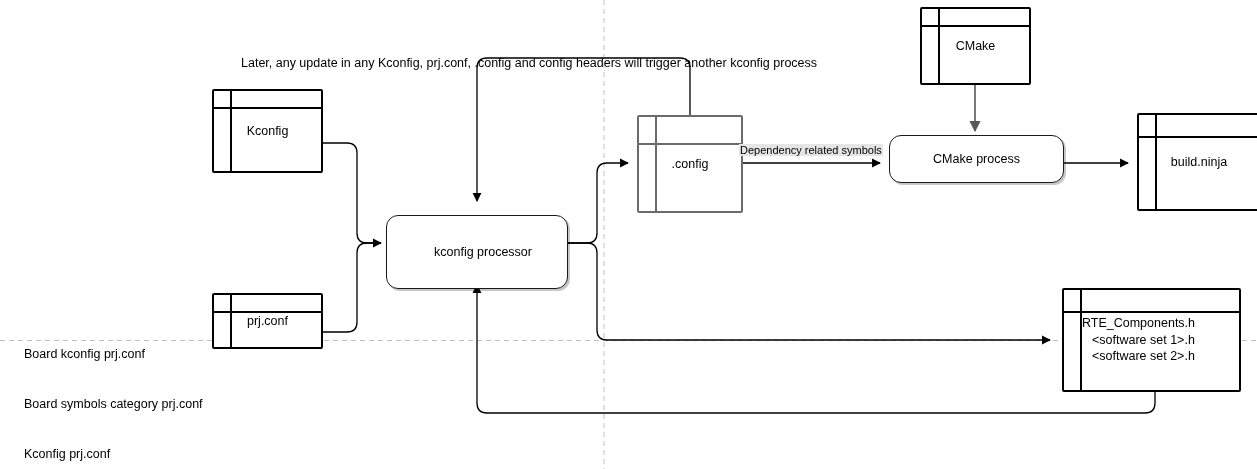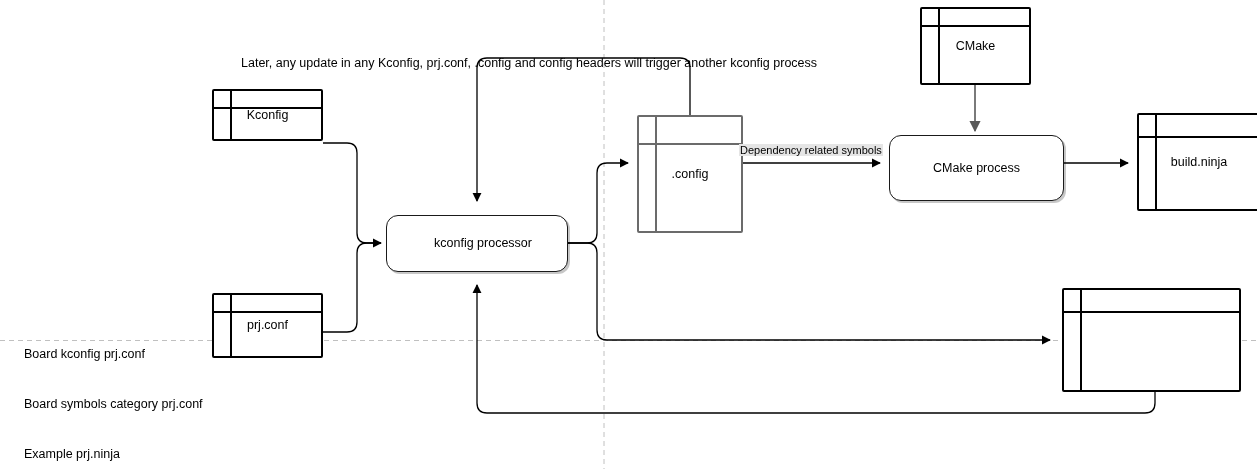--- a/index.html
+++ b/index.html
@@ -126,64 +126,69 @@
       <path d="M 975 85 V 131" marker-end="url(#arrowsoft)"></path>
     </g>
   </svg>
 
   <div class="freetext" style="left:241px; top:27px;margin-top:28px;">Later, any update in any Kconfig, prj.conf, .config and config headers will trigger another kconfig process</div>
 
 
   <div class="freetext" style="left:24px; top:313px;">
     <div>Board kconfig prj.conf</div>
     <div>Board symbols category prj.conf</div>
-    <div>Example prj.ninja</div>
+    <div>Kconfig prj.conf</div>
     
     
     
   </div>
 
-  <div class="node artifact" style="left:212px; top:89px; width:111px; height:52px;">
+  <div class="node artifact" style="left:212px; top:89px; width:111px; height:84px;">
     <span class="rule-v" style="left:16px;"></span>
     <span class="rule-h" style="top:16px;"></span>
     <span class="node-text">Kconfig</span>
   </div>
 
-  <div class="node artifact" style="left:212px; top:293px; width:111px; height:65px;">
+  <div class="node artifact" style="left:212px; top:293px; width:111px; height:56px;">
     <span class="rule-v" style="left:16px;"></span>
     <span class="rule-h" style="top:16px;"></span>
     <span class="node-text">prj.conf</span>
   </div>
 
-  <div class="node process" style="left:386px; top:215px; width:182px; height:57px;padding-left:12px;">
+  <div class="node process" style="left:386px; top:215px; width:182px; height:74px;padding-left:12px;">
     <span class="node-text">kconfig processor</span>
   </div>
 
-  <div class="node artifact thin" style="left:637px; top:115px; width:106px; height:118px;">
+  <div class="node artifact thin" style="left:637px; top:115px; width:106px; height:98px;">
     <span class="rule-v" style="left:16px;"></span>
     <span class="rule-h" style="top:26px;"></span>
     <span class="node-text">.config</span>
   </div>
 
   <div class="node artifact" style="left:920px; top:7px; width:111px; height:78px;">
     <span class="rule-v" style="left:16px;"></span>
     <span class="rule-h" style="top:16px;"></span>
     <span class="node-text">CMake</span>
   </div>
 
-  <div class="node process" style="left:889px; top:135px; width:175px; height:66px;">
+  <div class="node process" style="left:889px; top:135px; width:175px; height:48px;">
     <span class="node-text">CMake process</span>
   </div>
 
   <div class="node artifact" style="left:1137px; top:113px; width:124px; height:98px;">
     <span class="rule-v" style="left:16px;"></span>
     <span class="rule-h" style="top:21px;"></span>
     <span class="node-text">build.ninja</span>
   </div>
 
   <div class="node artifact" style="left:1062px; top:288px; width:179px; height:104px;">
     <span class="rule-v" style="left:16px;"></span>
     <span class="rule-h" style="top:21px;"></span>
+    <span class="node-text left">
+      <span style="display:block;">RTE_Components.h</span>
+      <span style="display:block; padding-left:10px;">&lt;software set 1&gt;.h</span>
+      <span style="display:block; padding-left:10px;">&lt;software set 2&gt;.h</span>
+    </span>
   </div>
 
   <div class="edge-label" style="left:739px; top:144px;">Dependency related symbols</div>
 
 </div>
 
 </body></html>

